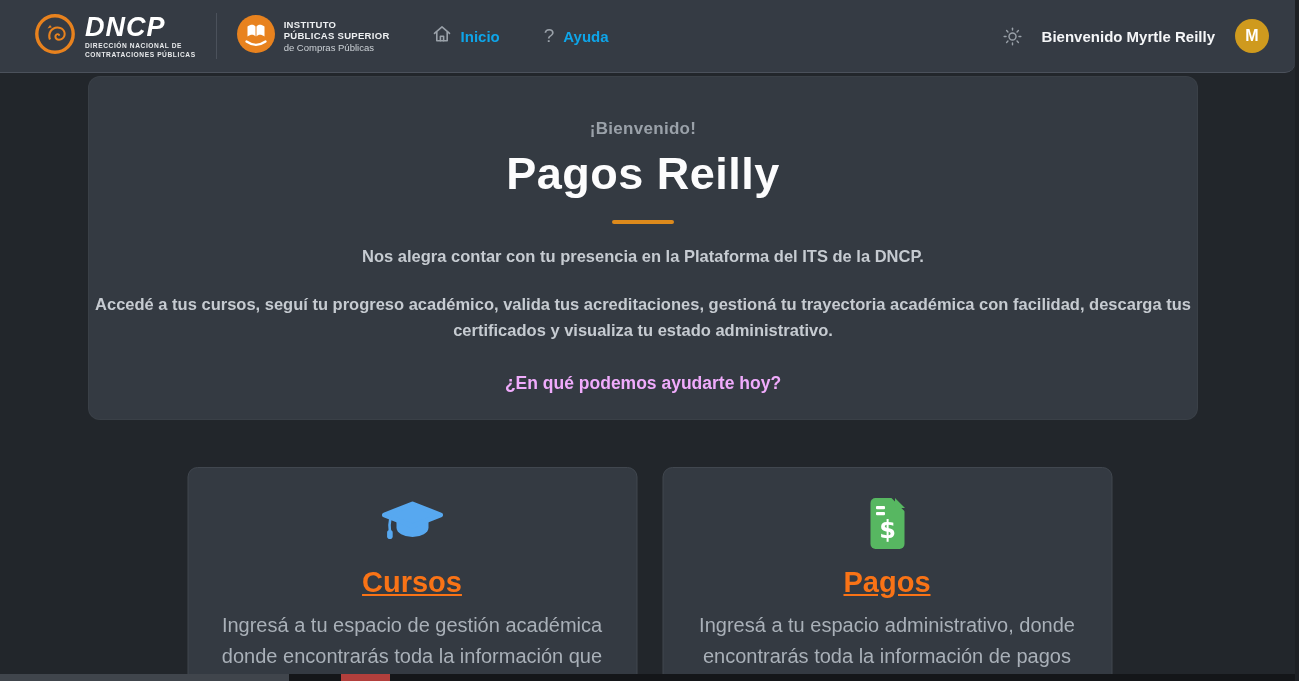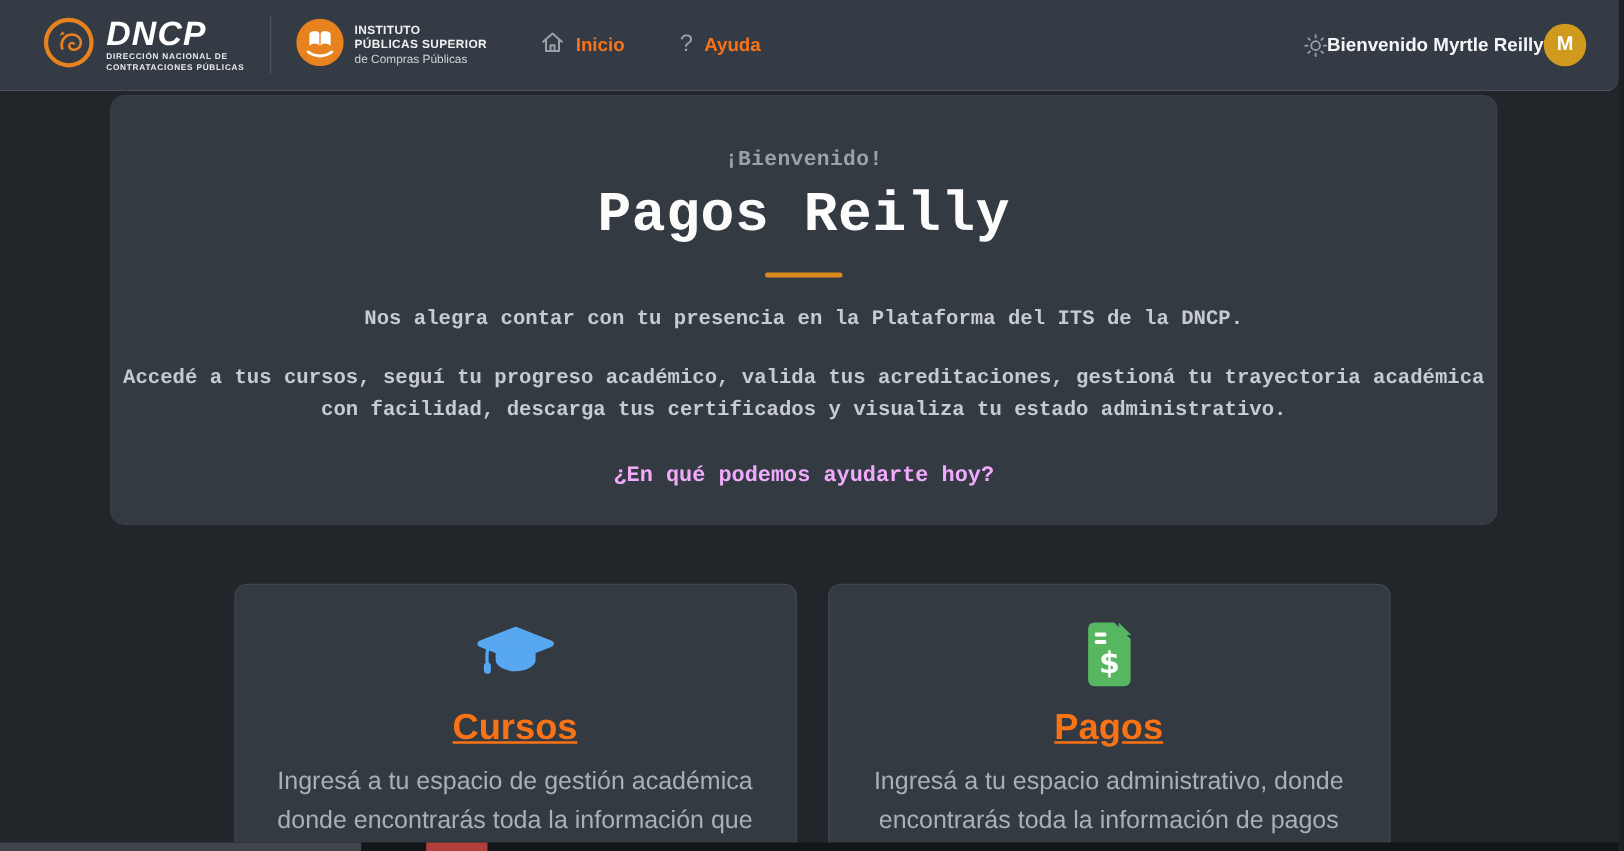--- a/index.html
+++ b/index.html
@@ -19,35 +19,34 @@
   .brand { display:flex; align-items:center; gap:9px; cursor:pointer;justify-content:space-between; }
   .dncp-text { color:#fff; line-height:1; }
   .dncp-title { font-size:27px; font-weight:bold; font-style:italic; letter-spacing:1px; }
   .dncp-sub { font-size:6.6px; letter-spacing:.6px; color:#e8eaec; margin-top:2px; font-weight:bold; }
   .v-divider { width:1px; height:46px; background:#4b515b; margin:0 20px; }
   .its-text { line-height:1.18; }
   .its-b { font-size:9.5px; font-weight:bold; color:#eef0f2; letter-spacing:.3px; }
   .its-l { font-size:9.5px; color:#cdd2d7; }
   .nav { display:flex; align-items:center; gap:44px; margin-left:42px; }
   .nav-item { display:flex; align-items:center; gap:9px; cursor:pointer; }
-  .nav-label { color:#f97316; font-size:15px; font-weight:bold;text-align:center; }
+  .nav-label { color:#0ea5e9; font-size:15px; font-weight:bold;text-align:center; }
   .q-glyph { color:#9aa1a9; font-size:19px; font-weight:400; }
-  .right-group { margin-left:auto; display:flex; align-items:center; }
+  .right-group { margin-left:auto; display:flex; align-items:center; gap:20px; }
   .welcome-label { color:#f5f6f8; font-size:15px; font-weight:bold; }
   .avatar {
     width:34px; height:34px; border-radius:50%; background:#cf9a1e;
     color:#fff; font-size:16px; font-weight:bold;
     display:flex; align-items:center; justify-content:center; cursor:pointer;
   }
   
   .panel {
     position:absolute; left:88px; top:76px; width:1110px; height:344px;
     background:#343a42; border-radius:12px; text-align:center;
     border:1px solid rgba(255,255,255,0.03);
-    font-family:Liberation Mono, monospace;
   }
   .greeting { margin-top:42px; font-size:17px; font-weight:bold; color:#9aa1a9; letter-spacing:.3px; }
   .user-name { margin-top:9px; font-size:45px; font-weight:bold; color:#fcfcfd; letter-spacing:.5px; }
   .orange-rule { width:62px; height:4px; background:#dd8a1c; border-radius:2px; margin:20px auto 0; }
   .intro { margin-top:23px; font-size:16.5px; font-weight:bold; color:#c6cbd1; }
   .descr { margin:25px auto 0; width:1104px; font-size:16.5px; font-weight:bold; color:#c6cbd1; line-height:1.6; }
   .question { margin-top:29px; font-size:17.5px; font-weight:bold; color:#f0abfc; }
   
   .cards-row {
     position:absolute; top:467px; left:50%; transform:translateX(-50%);

